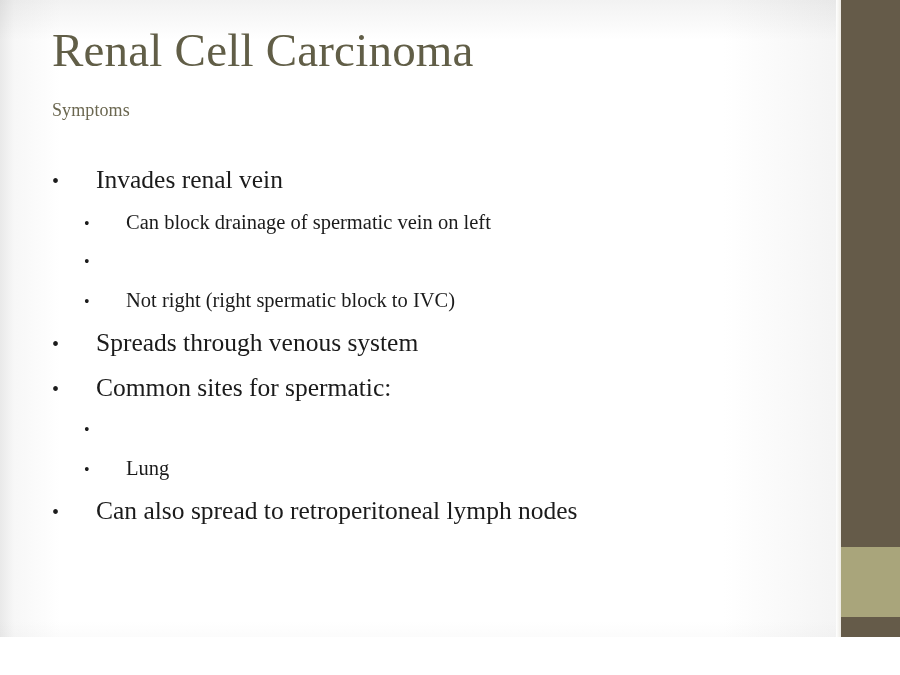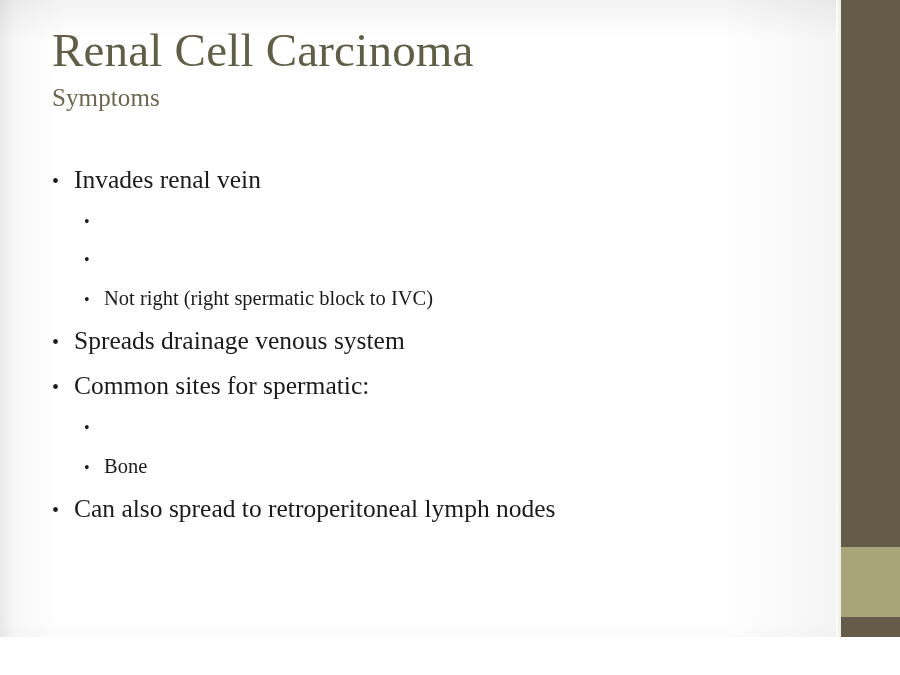--- a/index.html
+++ b/index.html
@@ -67,22 +67,22 @@
     width: 760px;
   }
   .slide-title {
     font-size: 47px;
     line-height: 1.05;
     color: #615e47;
     letter-spacing: 0.2px;
     white-space: nowrap;
   }
   .slide-subtitle {
-    margin-top: 9px;
-    font-size: 25px;
+    margin-top: 25px;
+    font-size: 18px;
     line-height: 1.15;
     color: #6b6750;
     letter-spacing: 0.1px;
   }
 
   
   .body-block {
     position: absolute;
     left: 50px;
     top: 158px;
@@ -115,20 +115,21 @@
     font-size: 20px;
   }
   .level-2 > .bullet-mark {
     width: 20px;
     font-size: 16px;
   }
 
   .bullet-text {
     flex: 1 1 auto;
     white-space: nowrap;
+    margin-left: 22px;
   }
 </style>
 </head>
 <body>
 
 <div class="slide">
 
   <div class="canvas-wash"></div>
 
   <div class="title-block">
@@ -136,42 +137,43 @@
     <div class="slide-subtitle">Symptoms</div>
   </div>
 
   <div class="body-block" id="body-block">
       <div class="bullet-row level-1">
         <span class="bullet-mark">•</span>
         <span class="bullet-text">Invades renal vein</span>
       </div>
       <div class="bullet-row level-2">
         <span class="bullet-mark">•</span>
+        <span class="bullet-text">Can block drainage of spermatic vein on left</span>
       </div>
       <div class="bullet-row level-2">
         <span class="bullet-mark">•</span>
       </div>
       <div class="bullet-row level-2">
         <span class="bullet-mark">•</span>
         <span class="bullet-text">Not right (right spermatic block to IVC)</span>
       </div>
       <div class="bullet-row level-1">
         <span class="bullet-mark">•</span>
-        <span class="bullet-text">Spreads drainage venous system</span>
+        <span class="bullet-text">Spreads through venous system</span>
       </div>
       <div class="bullet-row level-1">
         <span class="bullet-mark">•</span>
         <span class="bullet-text">Common sites for spermatic:</span>
       </div>
       <div class="bullet-row level-2">
         <span class="bullet-mark">•</span>
       </div>
       <div class="bullet-row level-2">
         <span class="bullet-mark">•</span>
-        <span class="bullet-text">Bone</span>
+        <span class="bullet-text">Lung</span>
       </div>
       <div class="bullet-row level-1">
         <span class="bullet-mark">•</span>
         <span class="bullet-text">Can also spread to retroperitoneal lymph nodes</span>
       </div>
     </div>
 
   <div class="side-bar-gap"></div>
   <div class="side-bar">
     <div class="side-bar-accent"></div>

